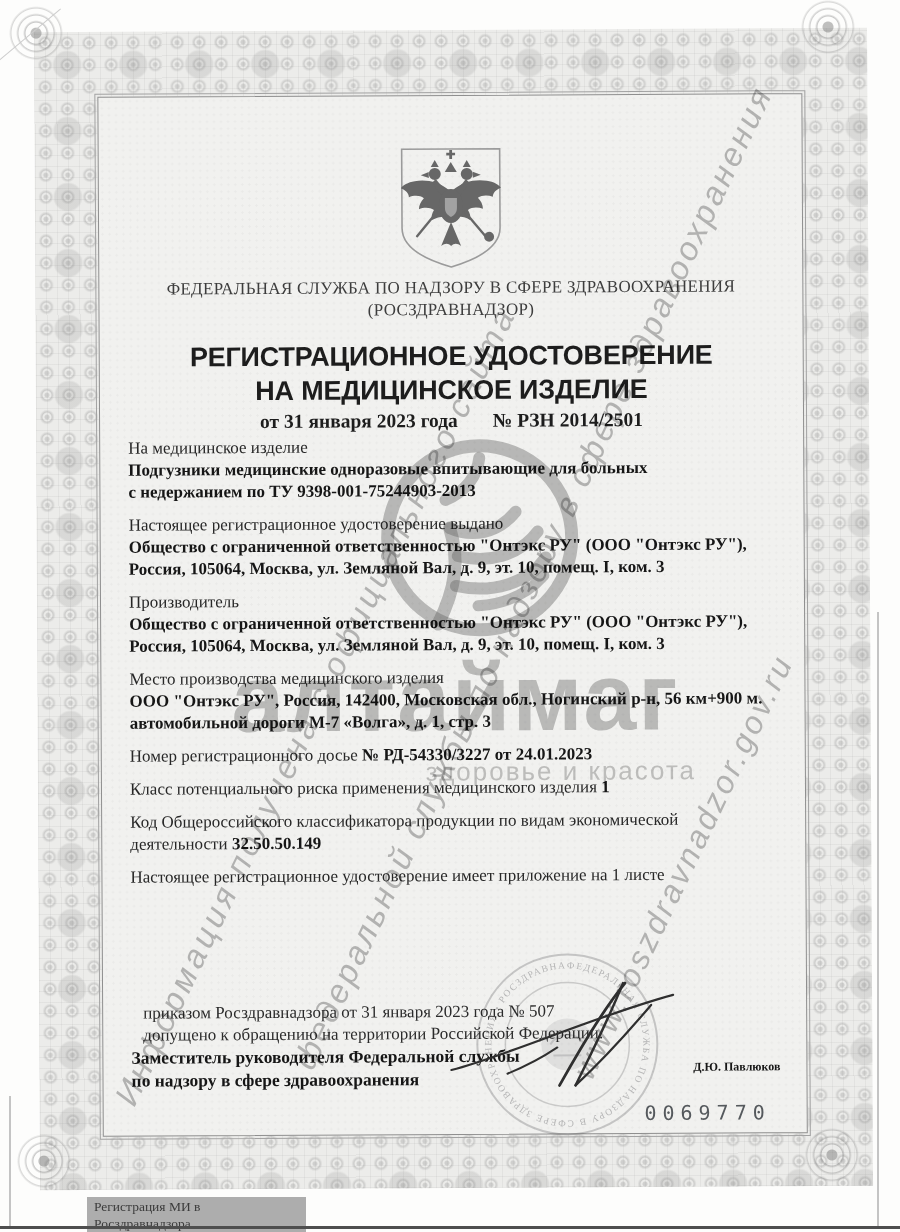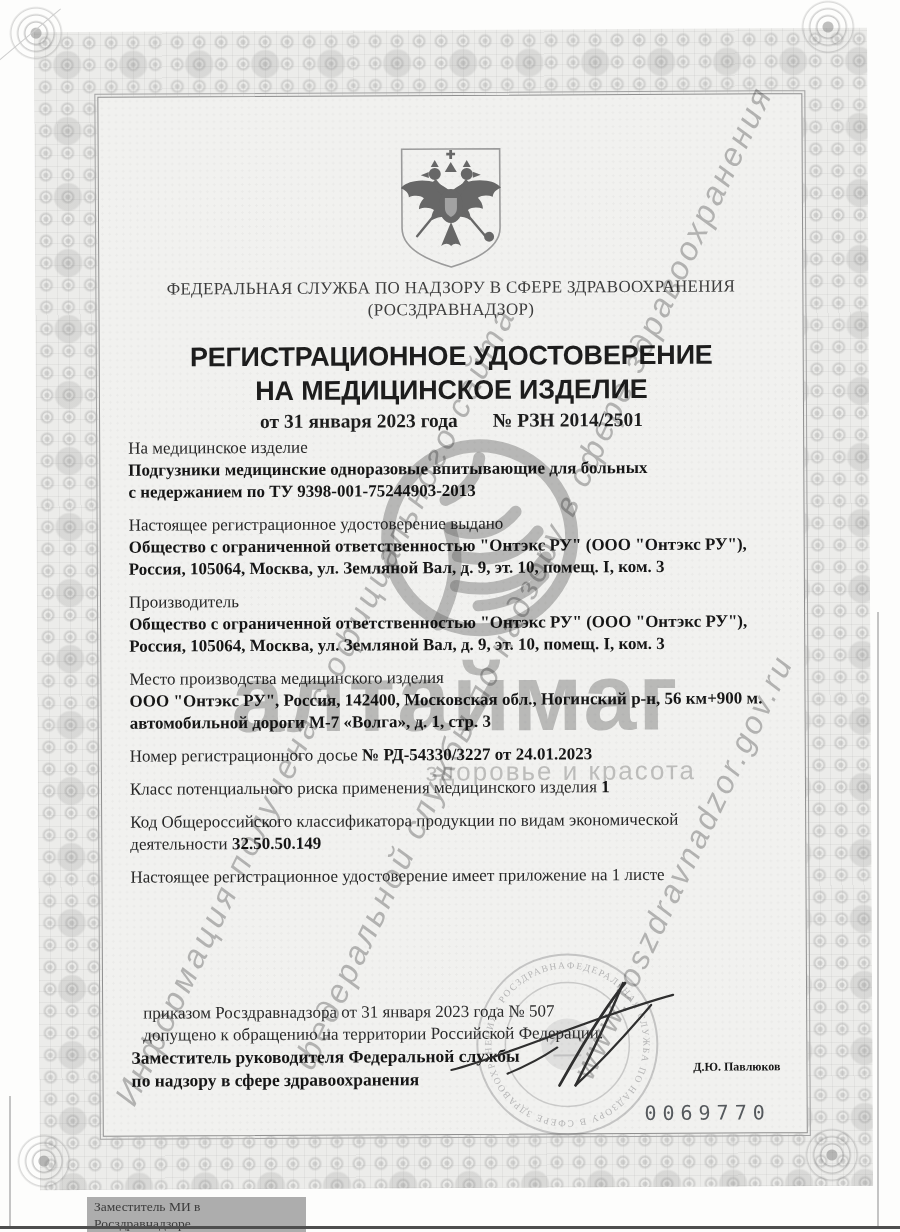--- a/index.html
+++ b/index.html
@@ -223,19 +223,19 @@
         <path d="M4,92 C60,78 150,38 226,18" stroke-width="2.2"></path>
         <path d="M60,96 C80,88 98,78 110,70" stroke-width="2"></path>
         <path d="M112,108 C138,62 158,30 178,6" stroke-width="2.8"></path>
         <path d="M176,6 C160,45 142,80 128,108" stroke-width="2.5"></path>
         <path d="M128,108 C152,86 180,56 204,28" stroke-width="2.2"></path>
       </g>
     </svg>
   </div>
 
   <div class="overlay-box">
-    <div>Заместитель МИ в Росздравнадзоре</div>
+    <div>Регистрация МИ в Росздравнадзора</div>
 
   </div>
   <div class="edge-bottom"></div>
   <div class="edge-right"></div>
   <div class="edge-left"></div>
 </div>
 
 </body></html>

